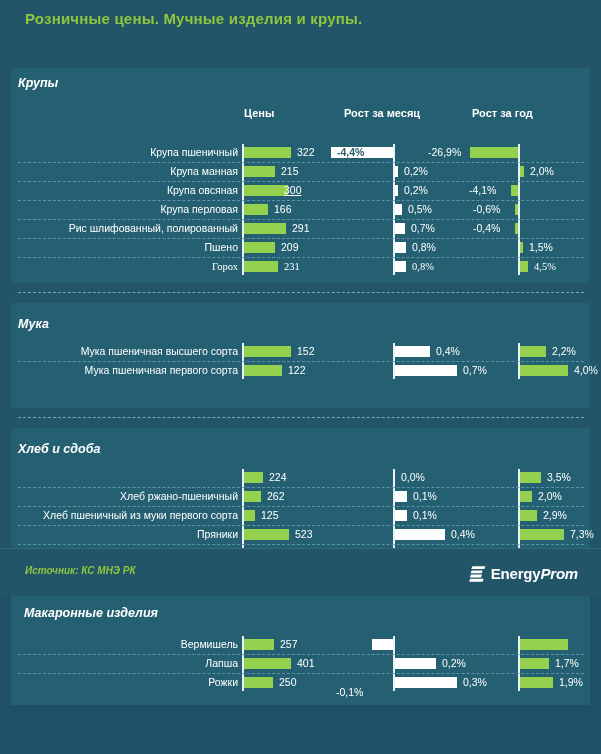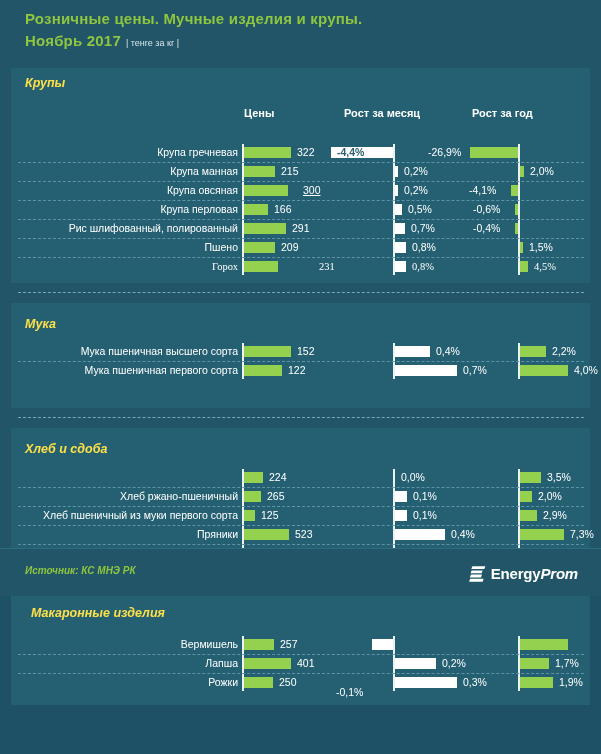--- a/index.html
+++ b/index.html
@@ -31,22 +31,22 @@
     vertical-align:baseline;margin-left:5px;font-weight:normal;
   }
 
   
   .panel{position:absolute;left:11px;width:579px;background:#256072;}
   .panel-sep{
     position:absolute;left:18px;width:566px;height:0;
     border-top:1px dashed #7fb9c9;opacity:.85;
   }
   .sec-title{
-    position:absolute;left:25px;
-    font-size:12.5px;font-style:italic;font-weight:bold;color:#fde047;
+    position:absolute;left:18px;
+    font-size:12.5px;font-style:italic;font-weight:bold;color:#ffffff;
     white-space:nowrap;
   }
 
   
   .colhead{
     position:absolute;font-size:11px;font-weight:bold;color:#ffffff;
     white-space:nowrap;
     text-align:center;
   }
 
@@ -88,36 +88,33 @@
   .logo-text{font-size:15px;font-weight:bold;color:#ffffff;white-space:nowrap;letter-spacing:-.2px;}
   .logo-text i{font-style:italic;font-weight:bold;}
 </style>
 </head>
 <body>
 
 <div class="sheet">
 
   <div class="header">
     <div class="title1">Розничные  цены. Мучные изделия и крупы.</div>
-    <div class="title2row">
-      <span class="title2">Ноябрь 2017</span><span class="unit">| тенге за кг |</span>
-    </div>
   </div>
 
   <div id="body-layer">
       <div class="panel" style="top: 68px; height: 215px;"></div>
       <div class="sec-title" style="top: 76px;">Крупы</div>
       <div class="colhead" style="left: 244px; top: 107px;">Цены</div>
       <div class="colhead" style="left: 344px; top: 107px;">Рост за месяц</div>
       <div class="colhead" style="left: 472px; top: 107px;">Рост за год</div>
       <div class="axis" style="left: 242px; top: 144px; height: 131px;"></div>
       <div class="axis" style="left: 393px; top: 144px; height: 131px;"></div>
       <div class="axis" style="left: 518px; top: 144px; height: 131px;"></div>
       <div class="row" style="top: 143px;">
-        <div class="rlabel">Крупа гречневая</div>
+        <div class="rlabel">Крупа пшеничный</div>
         <div class="bar green" style="left: 244px; width: 47px;"></div>
         <div class="val" style="left: 297px;">322</div>
         <div class="bar white" style="left: 331px; width: 62px;"></div>
         <div class="val neg-on-white" style="left: 337px;">-4,4%</div>
         <div class="bar green" style="left: 470px; width: 48px;"></div>
         <div class="val" style="left: 428px;">-26,9%</div>
       </div>
       <div class="rowline" style="top: 162px;"></div>
       <div class="row" style="top: 162px;">
         <div class="rlabel">Крупа манная</div>
@@ -125,21 +122,21 @@
         <div class="val" style="left: 281px;">215</div>
         <div class="bar white" style="left: 395px; width: 3px;"></div>
         <div class="val" style="left: 404px;">0,2%</div>
         <div class="bar green" style="left: 520px; width: 4px;"></div>
         <div class="val" style="left: 530px;">2,0%</div>
       </div>
       <div class="rowline" style="top: 181px;"></div>
       <div class="row" style="top: 181px;">
         <div class="rlabel">Крупа овсяная</div>
         <div class="bar green" style="left: 244px; width: 44px;"></div>
-        <div class="val" style="left: 303px; text-decoration: underline;">300</div>
+        <div class="val" style="left: 284px; text-decoration: underline;">300</div>
         <div class="bar white" style="left: 395px; width: 3px;"></div>
         <div class="val" style="left: 404px;">0,2%</div>
         <div class="bar green" style="left: 511px; width: 7px;"></div>
         <div class="val" style="left: 469px;">-4,1%</div>
       </div>
       <div class="rowline" style="top: 200px;"></div>
       <div class="row" style="top: 200px;">
         <div class="rlabel">Крупа перловая</div>
         <div class="bar green" style="left: 244px; width: 24px;"></div>
         <div class="val" style="left: 274px;">166</div>
@@ -165,21 +162,21 @@
         <div class="val" style="left: 281px;">209</div>
         <div class="bar white" style="left: 395px; width: 11px;"></div>
         <div class="val" style="left: 412px;">0,8%</div>
         <div class="bar green" style="left: 520px; width: 3px;"></div>
         <div class="val" style="left: 529px;">1,5%</div>
       </div>
       <div class="rowline" style="top: 257px;"></div>
       <div class="row" style="top: 257px; font-family: Liberation Serif, serif;">
         <div class="rlabel">Горох</div>
         <div class="bar green" style="left: 244px; width: 34px;"></div>
-        <div class="val" style="left: 284px; margin-left: 35px;">231</div>
+        <div class="val" style="left: 284px;">231</div>
         <div class="bar white" style="left: 395px; width: 11px;"></div>
         <div class="val" style="left: 412px;">0,8%</div>
         <div class="bar green" style="left: 520px; width: 8px;"></div>
         <div class="val" style="left: 534px;">4,5%</div>
       </div>
       <div class="panel-sep" style="top: 292px;"></div>
       <div class="panel" style="top: 303px; height: 105px;"></div>
       <div class="sec-title" style="top: 317px;">Мука</div>
       <div class="axis" style="left: 242px; top: 343px; height: 36px;"></div>
       <div class="axis" style="left: 393px; top: 343px; height: 36px;"></div>
@@ -213,21 +210,21 @@
         <div class="bar green" style="left: 244px; width: 19px;"></div>
         <div class="val" style="left: 269px;">224</div>
         <div class="val" style="left: 401px;">0,0%</div>
         <div class="bar green" style="left: 520px; width: 21px;"></div>
         <div class="val" style="left: 547px;">3,5%</div>
       </div>
       <div class="rowline" style="top: 487px;"></div>
       <div class="row" style="top: 487px;">
         <div class="rlabel">Хлеб ржано-пшеничный</div>
         <div class="bar green" style="left: 244px; width: 17px;"></div>
-        <div class="val" style="left: 267px;">265</div>
+        <div class="val" style="left: 267px;">262</div>
         <div class="bar white" style="left: 395px; width: 12px;"></div>
         <div class="val" style="left: 413px;">0,1%</div>
         <div class="bar green" style="left: 520px; width: 12px;"></div>
         <div class="val" style="left: 538px;">2,0%</div>
       </div>
       <div class="rowline" style="top: 506px;"></div>
       <div class="row" style="top: 506px;">
         <div class="rlabel">Хлеб пшеничный из муки первого сорта</div>
         <div class="bar green" style="left: 244px; width: 11px;"></div>
         <div class="val" style="left: 261px;">125</div>

